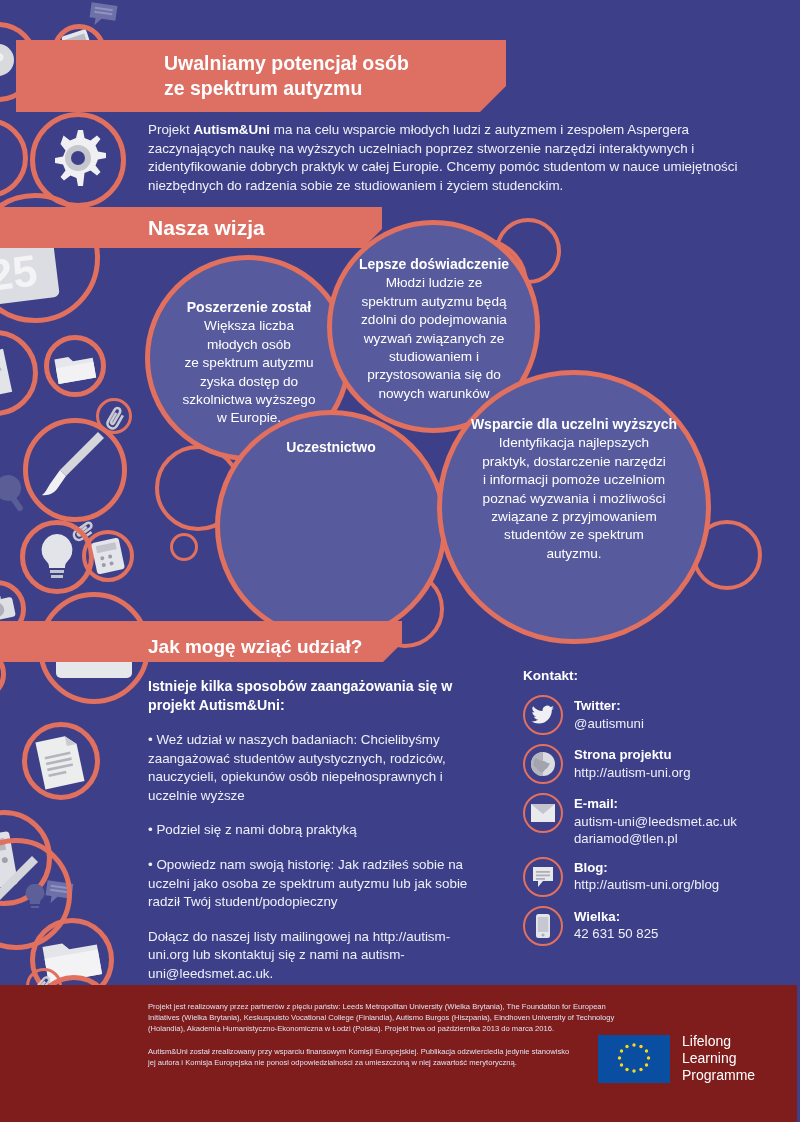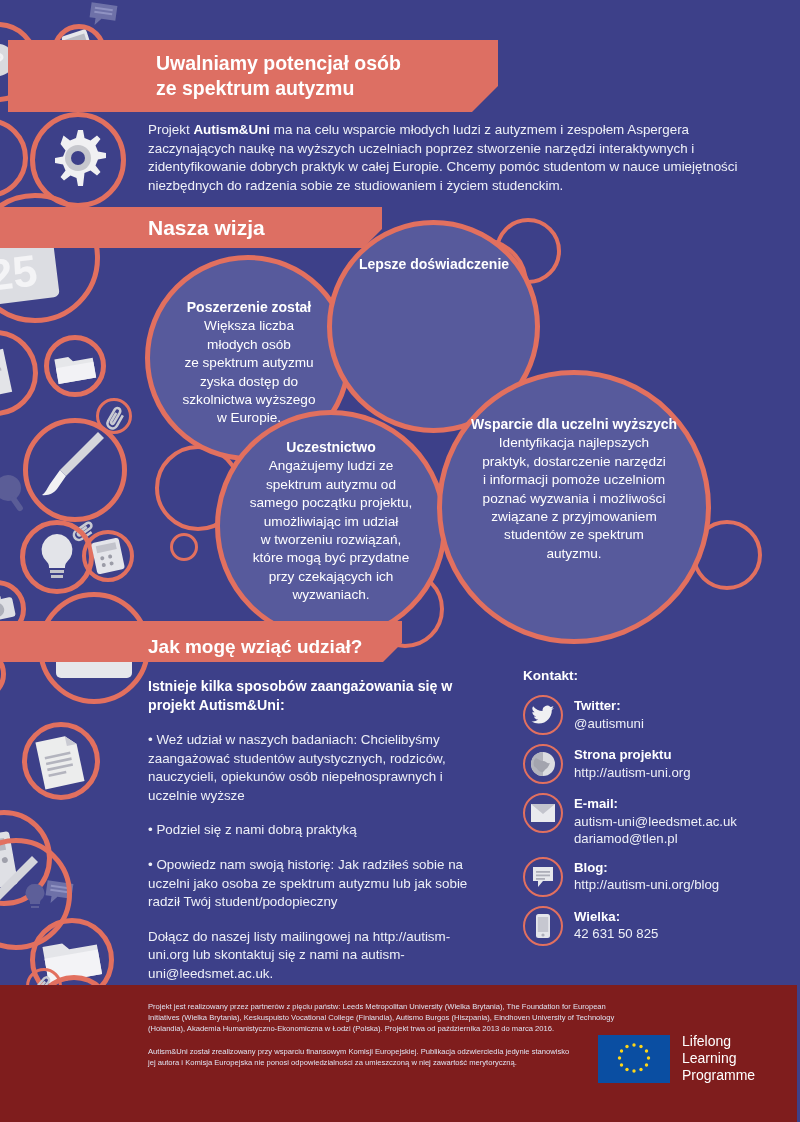--- a/index.html
+++ b/index.html
@@ -33,21 +33,21 @@
   .banner {
     position: absolute;
     background: #dd6f63;
     color: #ffffff;
     font-weight: bold;
     display: flex;
     align-items: center;
     z-index: 30;
   }
   .banner-1 {
-    left: 8px; top: 40px; width: 490px; height: 72px;
+    left: 16px; top: 40px; width: 490px; height: 72px;
     padding-left: 148px;
     font-size: 19.5px; line-height: 25px;
     clip-path: polygon(0 0, 490px 0, 490px 46px, 464px 72px, 0 72px);
   }
   .banner-2 {
     left: 0; top: 207px; width: 382px; height: 41px;
     padding-left: 148px;
     font-size: 21px;
     clip-path: polygon(0 0, 382px 0, 382px 22px, 363px 41px, 0 41px);
   }
@@ -405,33 +405,32 @@
 młodych osób
 ze spektrum autyzmu
 zyska dostęp do
 szkolnictwa wyższego
 w Europie.</span>
     </div>
 
     <div class="vcirc" style="left:327px; top:20px; width:213px; height:213px;"></div>
     <div class="vtext" style="left:337px; top:55px; width:194px;">
       <b>Lepsze doświadczenie</b>
+      <span class="ml" style="white-space: pre-line;">Młodzi ludzie ze
+spektrum autyzmu będą
+zdolni do podejmowania
+wyzwań związanych ze
+studiowaniem i
+przystosowania się do
+nowych warunków</span>
     </div>
 
     <div class="vcirc" style="left:215px; top:210px; width:232px; height:232px;"></div>
     <div class="vtext" style="left:222px; top:238px; width:218px;">
       <b>Uczestnictwo</b>
-      <span class="ml" style="white-space: pre-line;">Angażujemy ludzi ze
-spektrum autyzmu od
-samego początku projektu,
-umożliwiając im udział
-w tworzeniu rozwiązań,
-które mogą być przydatne
-przy czekających ich
-wyzwaniach.</span>
     </div>
 
     <div class="vcirc" style="left:437px; top:170px; width:274px; height:274px;"></div>
     <div class="vtext" style="left:444px; top:215px; width:260px;">
       <b>Wsparcie dla uczelni wyższych</b>
       <span class="ml" style="white-space: pre-line;">Identyfikacja najlepszych
 praktyk, dostarczenie narzędzi
 i informacji pomoże uczelniom
 poznać wyzwania i możliwości
 związane z przyjmowaniem

